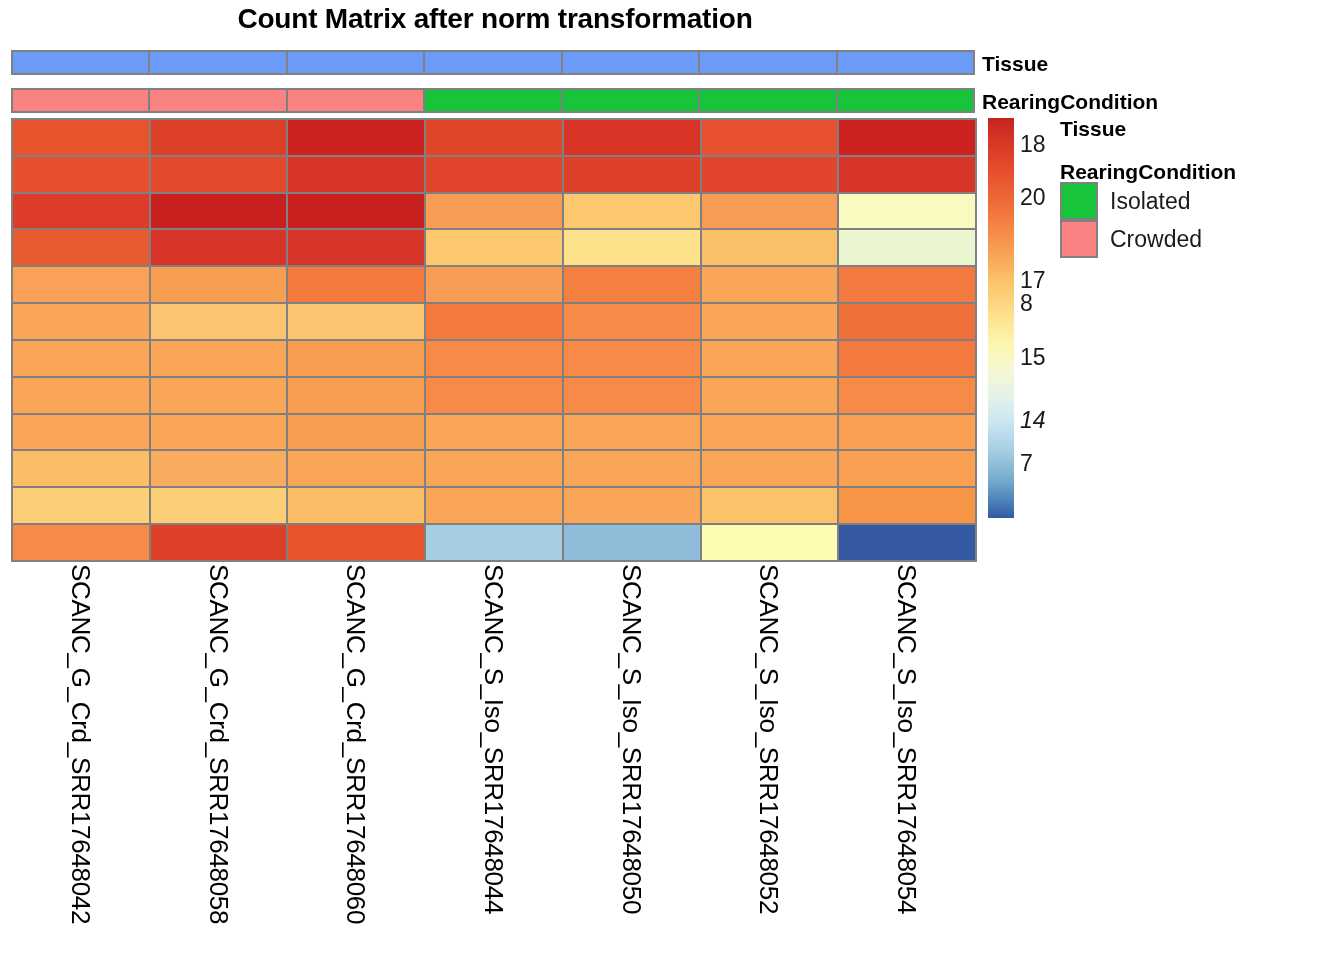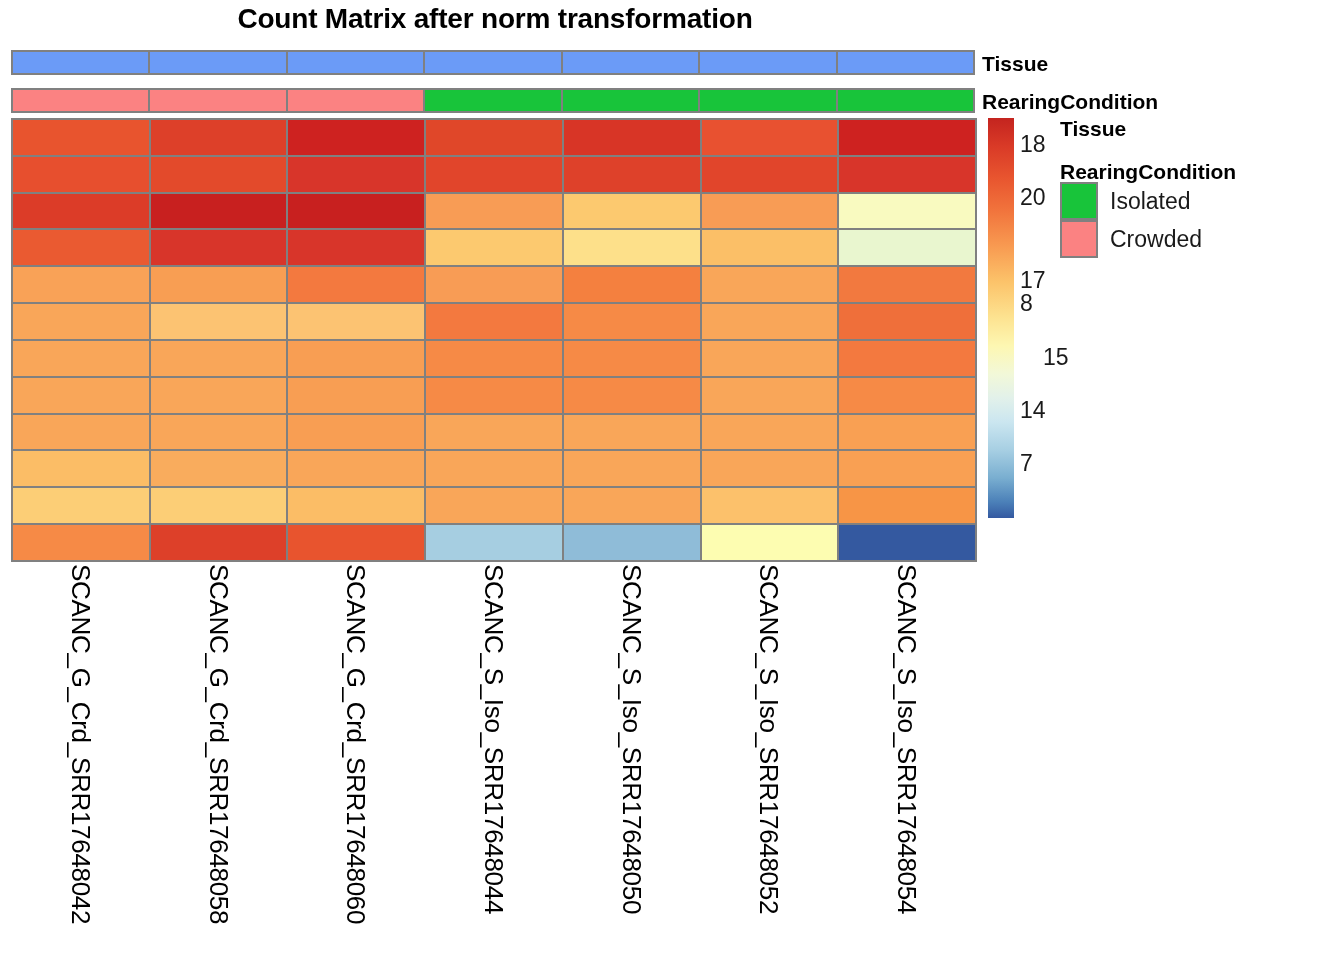--- a/index.html
+++ b/index.html
@@ -293,22 +293,22 @@
     </div>
 
   <div id="colorbar-wrap">
     <div id="colorbar"></div>
   </div>
   <div id="colorbar-ticks">
       <div class="cbtick" style="top: 131px;">18</div>
       <div class="cbtick" style="top: 184px;">20</div>
       <div class="cbtick" style="top: 237px; margin-top: 30px;">17</div>
       <div class="cbtick" style="top: 290px;">8</div>
-      <div class="cbtick" style="top: 344px; margin-left: 23px;">15</div>
-      <div class="cbtick" style="top: 397px;">14</div>
+      <div class="cbtick" style="top: 344px;">15</div>
+      <div class="cbtick" style="top: 407px; font-style: italic;">14</div>
       <div class="cbtick" style="top: 450px;">7</div>
     </div>
 
   <div id="legends">
       <div class="legend-title">Tissue</div>
       <div class="legend-block-gap"></div>
       <div class="legend-title">RearingCondition</div>
       <div class="legend-entry">
         <div class="legend-swatch" style="background: rgb(24, 196, 58);"></div>
         <div class="legend-label">Isolated</div>

